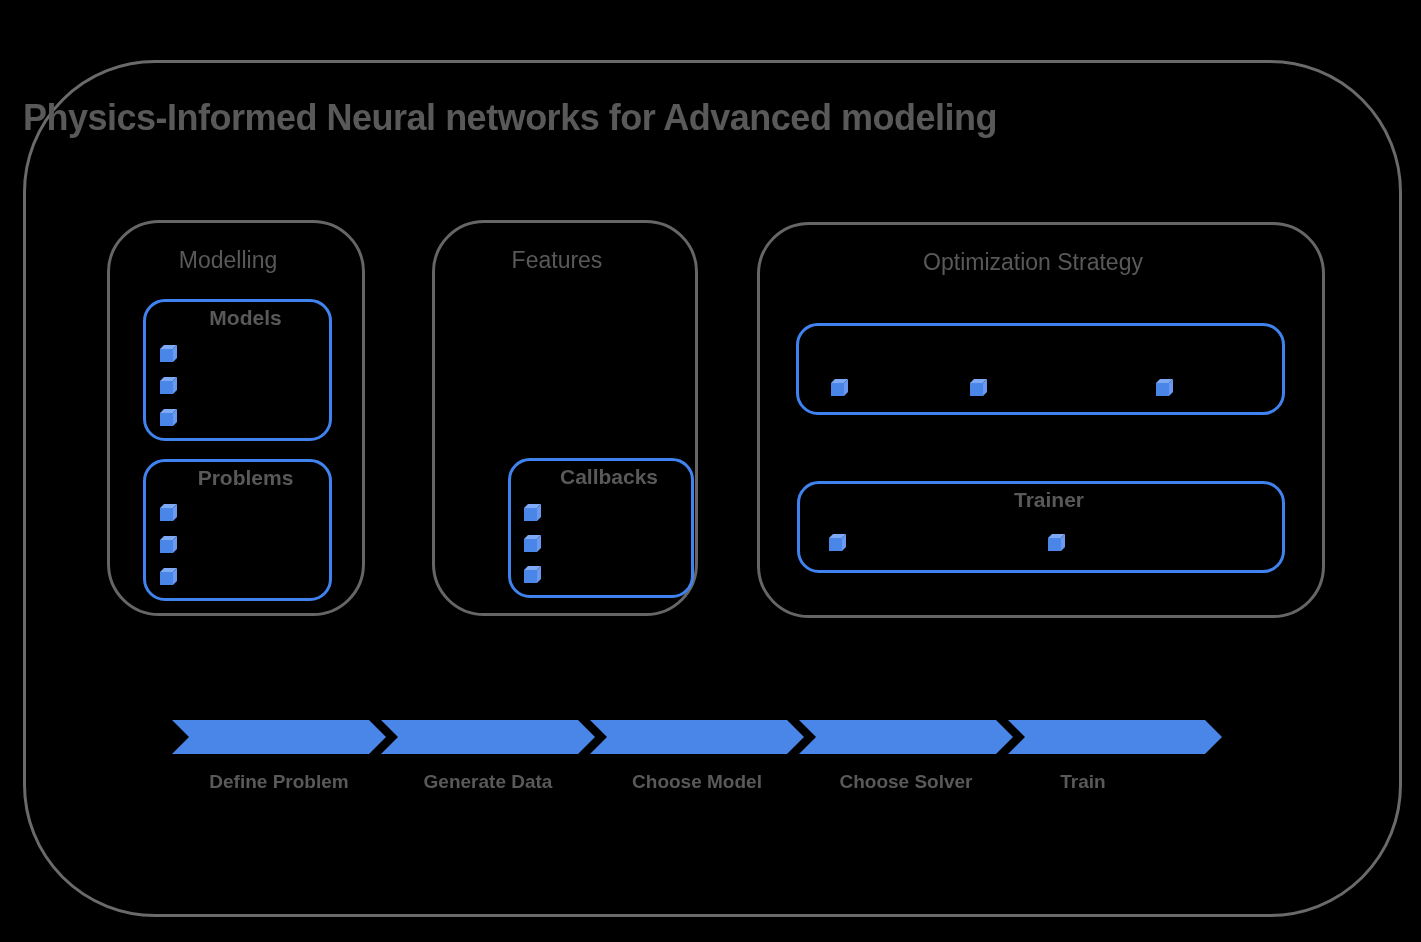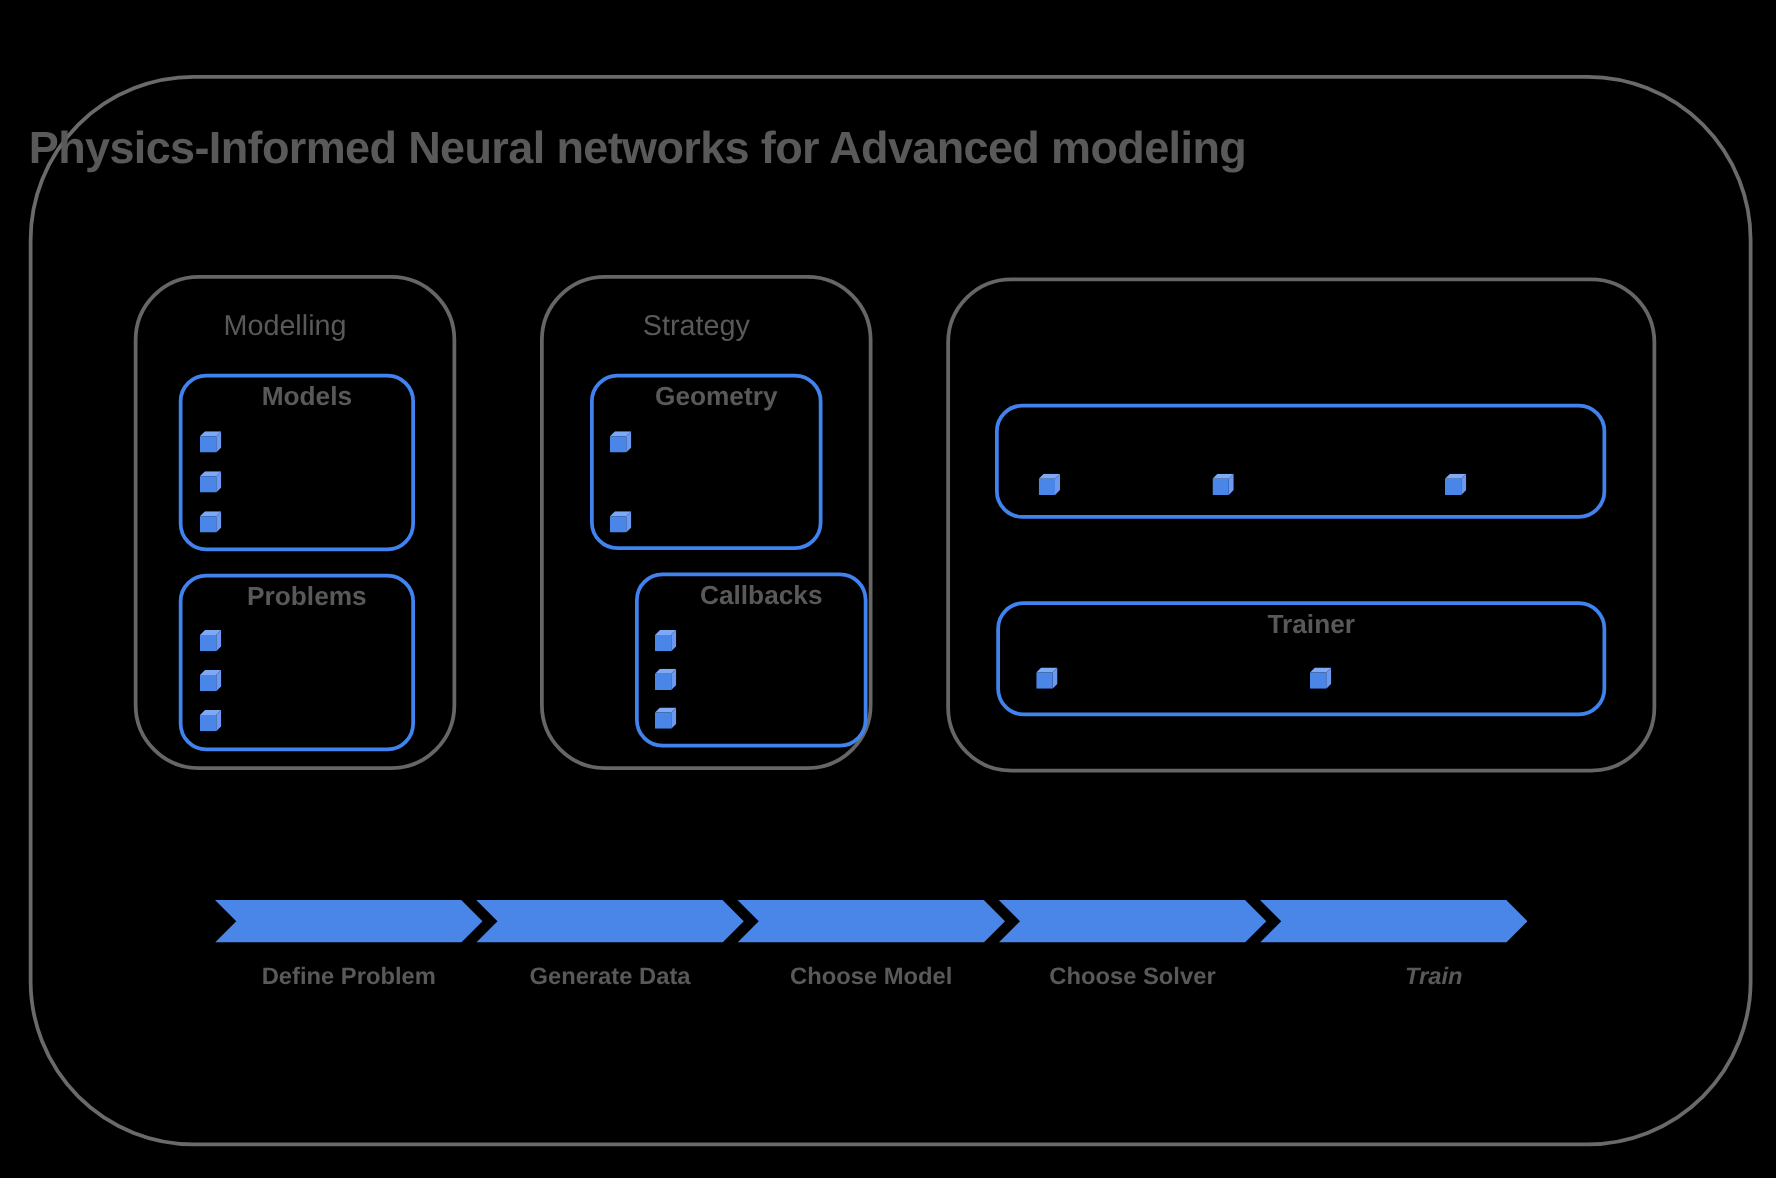--- a/index.html
+++ b/index.html
@@ -98,34 +98,21 @@
           </svg></span>
         <span class="cube" style="left: 14px; top: 106px;"><svg width="17" height="17" viewBox="0 0 17 17">
             <polygon points="0,4 4,0 17,0 13,4" fill="#7ea9f4"></polygon>
             <polygon points="13,4 17,0 17,13 13,17" fill="#6b99ef"></polygon>
             <rect x="0" y="4" width="13" height="13" fill="#4a86e8"></rect>
           </svg></span>
       </div>
     </section>
 
   <section class="group" id="group-1" style="left: 432px; top: 220px; width: 266px; height: 396px;">
-    <h2>Strategy</h2>
-  <div class="subbox" style="left: 37px; top: 76px; width: 186px; height: 141px;">
-        <h3>Geometry</h3>
-        <span class="cube" style="left: 13px; top: 43px;"><svg width="17" height="17" viewBox="0 0 17 17">
-            <polygon points="0,4 4,0 17,0 13,4" fill="#7ea9f4"></polygon>
-            <polygon points="13,4 17,0 17,13 13,17" fill="#6b99ef"></polygon>
-            <rect x="0" y="4" width="13" height="13" fill="#4a86e8"></rect>
-          </svg></span>
-        <span class="cube" style="left: 13px; top: 107px;"><svg width="17" height="17" viewBox="0 0 17 17">
-            <polygon points="0,4 4,0 17,0 13,4" fill="#7ea9f4"></polygon>
-            <polygon points="13,4 17,0 17,13 13,17" fill="#6b99ef"></polygon>
-            <rect x="0" y="4" width="13" height="13" fill="#4a86e8"></rect>
-          </svg></span>
-      </div>
+    <h2>Features</h2>
       <div class="subbox" style="left: 37px; top: 235px; width: 186px; height: 140px; margin-left: 36px;">
         <h3>Callbacks</h3>
         <span class="cube" style="left: 13px; top: 43px;"><svg width="17" height="17" viewBox="0 0 17 17">
             <polygon points="0,4 4,0 17,0 13,4" fill="#7ea9f4"></polygon>
             <polygon points="13,4 17,0 17,13 13,17" fill="#6b99ef"></polygon>
             <rect x="0" y="4" width="13" height="13" fill="#4a86e8"></rect>
           </svg></span>
         <span class="cube" style="left: 13px; top: 74px;"><svg width="17" height="17" viewBox="0 0 17 17">
             <polygon points="0,4 4,0 17,0 13,4" fill="#7ea9f4"></polygon>
             <polygon points="13,4 17,0 17,13 13,17" fill="#6b99ef"></polygon>
@@ -133,20 +120,21 @@
           </svg></span>
         <span class="cube" style="left: 13px; top: 105px;"><svg width="17" height="17" viewBox="0 0 17 17">
             <polygon points="0,4 4,0 17,0 13,4" fill="#7ea9f4"></polygon>
             <polygon points="13,4 17,0 17,13 13,17" fill="#6b99ef"></polygon>
             <rect x="0" y="4" width="13" height="13" fill="#4a86e8"></rect>
           </svg></span>
       </div>
     </section>
 
   <section class="group" id="group-2" style="left: 757px; top: 222px; width: 568px; height: 396px;">
+    <h2>Optimization Strategy</h2>
   <div class="subbox" style="left: 36px; top: 98px; width: 489px; height: 92px;">
         <span class="cube" style="left: 32px; top: 53px;"><svg width="17" height="17" viewBox="0 0 17 17">
             <polygon points="0,4 4,0 17,0 13,4" fill="#7ea9f4"></polygon>
             <polygon points="13,4 17,0 17,13 13,17" fill="#6b99ef"></polygon>
             <rect x="0" y="4" width="13" height="13" fill="#4a86e8"></rect>
           </svg></span>
         <span class="cube" style="left: 171px; top: 53px;"><svg width="17" height="17" viewBox="0 0 17 17">
             <polygon points="0,4 4,0 17,0 13,4" fill="#7ea9f4"></polygon>
             <polygon points="13,4 17,0 17,13 13,17" fill="#6b99ef"></polygon>
             <rect x="0" y="4" width="13" height="13" fill="#4a86e8"></rect>
@@ -177,15 +165,15 @@
       <polygon fill="#4a86e8" points="209,0 406,0 423,17 406,34 209,34 226,17"></polygon>
       <polygon fill="#4a86e8" points="418,0 615,0 632,17 615,34 418,34 435,17"></polygon>
       <polygon fill="#4a86e8" points="627,0 824,0 841,17 824,34 627,34 644,17"></polygon>
       <polygon fill="#4a86e8" points="836,0 1033,0 1050,17 1033,34 836,34 853,17"></polygon>
     </svg>
   <div id="flow-labels">
       <div class="flow-label" style="left: 172px;">Define Problem</div>
       <div class="flow-label" style="left: 381px;">Generate Data</div>
       <div class="flow-label" style="left: 590px;">Choose Model</div>
       <div class="flow-label" style="left: 799px;">Choose Solver</div>
-      <div class="flow-label" style="left: 1040px; font-style: italic;">Train</div>
+      <div class="flow-label" style="left: 976px;">Train</div>
     </div>
 </div>
 
 </body></html>

